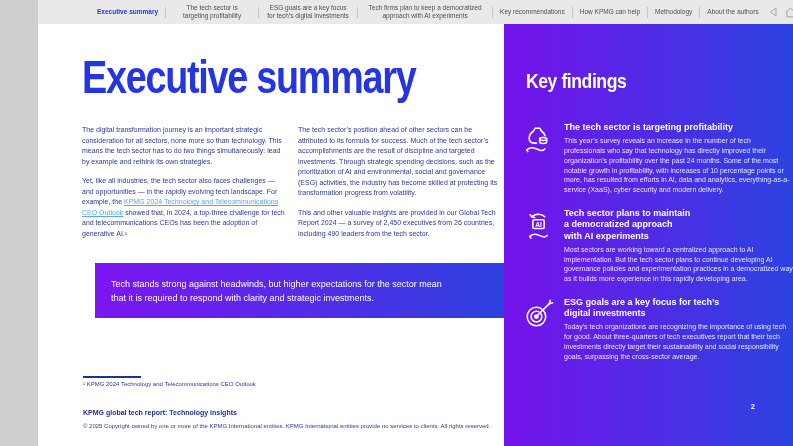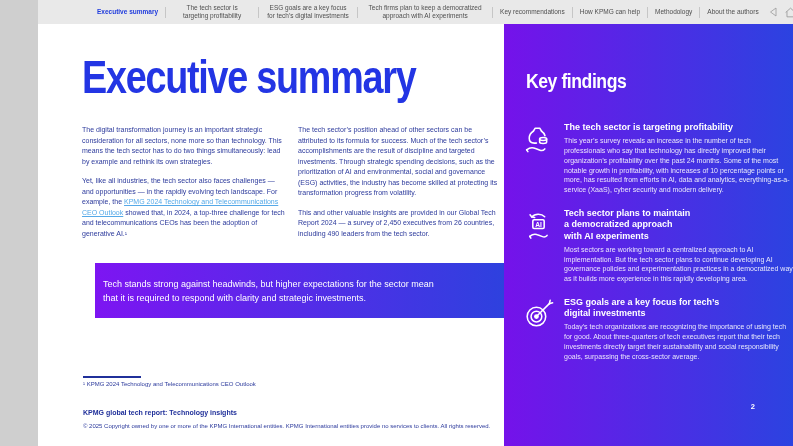--- a/index.html
+++ b/index.html
@@ -24,21 +24,21 @@
              color:#2335e4;letter-spacing:-1.5px;white-space:nowrap;
              transform:scaleX(.82);transform-origin:0 0;}
   .columns{position:absolute;left:44px;top:101px;width:420px;display:flex;gap:13px;
            font-size:7px;line-height:1.5;color:#2c3a9c;}
   .col{width:203px;}
   .col p{margin:0 0 9px 0;}
   .doc-link{color:#55a9e8;text-decoration:underline;cursor:pointer;}
   .callout{position:absolute;left:57px;top:239px;width:419px;height:55px;
            background:linear-gradient(90deg,#7d15f2 0%,#2c42de 100%);
            color:#ffffff;font-size:9px;line-height:1.55;box-sizing:border-box;
-           padding:15px 8px;white-space:pre-line;}
+           padding:15px 16px;white-space:pre-line;}
   .footnote-rule{position:absolute;left:45px;top:352px;width:58px;height:2px;background:#20309a;}
   .footnote{position:absolute;left:45px;top:357px;font-size:6px;color:#2c3a9c;}
   .footer-title{position:absolute;left:45px;top:385px;font-size:7px;font-weight:bold;color:#20309a;}
   .footer-copy{position:absolute;left:45px;top:399px;font-size:6px;color:#2c3a9c;}
 
   
   .panel{position:absolute;left:466px;top:24px;width:303px;height:422px;
          background:linear-gradient(90deg,#7512ea 0%,#2845e0 100%);color:#ffffff;}
   .panel-heading{position:absolute;left:22px;top:46px;margin:0;font-size:20px;font-weight:bold;
                  letter-spacing:-.5px;white-space:nowrap;transform:scaleX(.88);transform-origin:0 0;}

